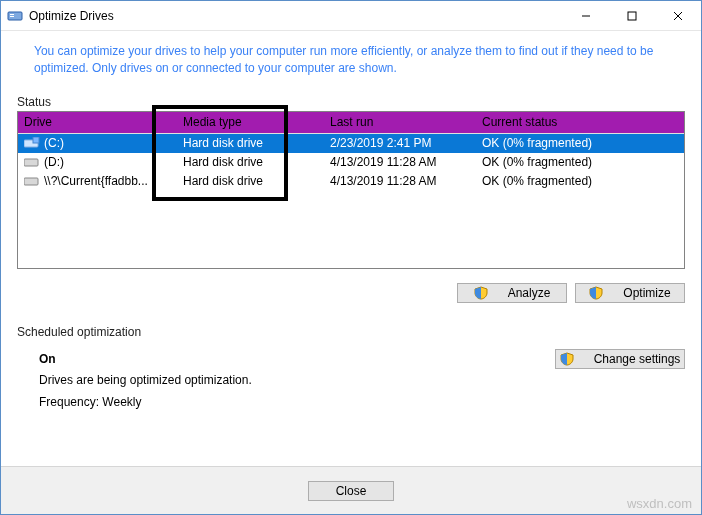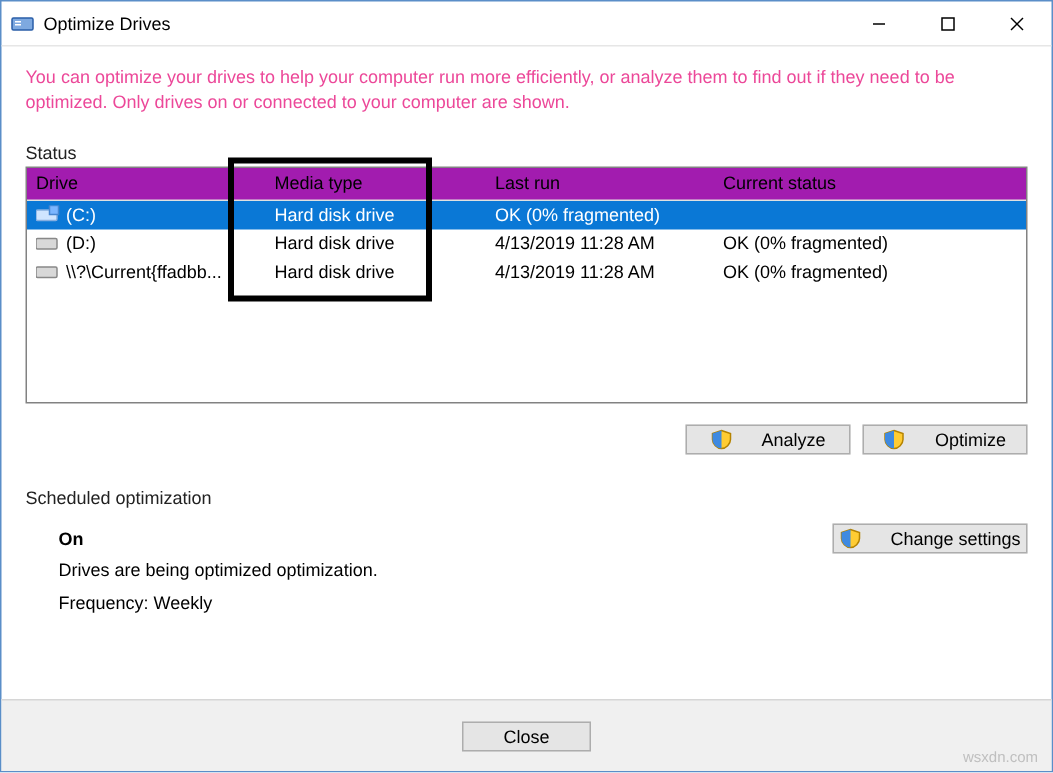--- a/index.html
+++ b/index.html
@@ -3,21 +3,21 @@
   <meta charset="utf-8">
   <style>
     * { box-sizing: border-box; margin: 0; padding: 0; font-family: "Segoe UI", Tahoma, sans-serif; font-size: 12px; }
     body { background: #fff; width: 702px; height: 515px; overflow: hidden; }
     .window { width: 702px; height: 515px; border: 1px solid #5a8ec8; background: #fff; display: flex; flex-direction: column; }
     .titlebar { height: 30px; display: flex; align-items: center; padding: 0 0 0 6px; border-bottom: 1px solid #e6e6e6; }
     .titlebar-icon { width: 16px; height: 16px; margin-right: 6px; }
     .titlebar-title { flex: 1; }
     .titlebar-btn { width: 46px; height: 29px; display: flex; align-items: center; justify-content: center; color: #111; }
     .content { padding: 12px 16px 10px 16px; flex: 1; display: flex; flex-direction: column; }
-    .desc { color: #ec4899; line-height: 1.4; margin-bottom: 18px; }
+    .desc { color: #3b82f6; line-height: 1.4; margin-bottom: 18px; margin-left: 17px; }
     .group-label { color: #222; margin-bottom: 2px; }
     .table-wrap { border: 1px solid #828282; height: 158px; }
     .thead, .trow { display: flex; align-items: center; height: 22px; }
     .thead { background: #a21caf; border-bottom: 1px solid #e0e0e0; }
     .th, .td { padding: 0 6px; white-space: nowrap; overflow: hidden; }
     .th { color: #000; }
     .col-drive { width: 159px; }
     .col-media { width: 147px; }
     .col-last  { width: 152px; }
     .col-status{ flex: 1; }
@@ -27,21 +27,21 @@
     .trow .td.col-drive { display: flex; align-items: center; }
     .highlight-box { position: absolute; border: 4px solid #000; pointer-events: none; }
     .table-area { position: relative; }
     .btn-row { display: flex; justify-content: flex-end; gap: 8px; margin-top: 14px; }
     .btn { min-width: 110px; height: 20px; border: 1px solid #adadad; background: #e5e5e5; display: flex; align-items: center; justify-content: center; gap: 20px; cursor: default; }
     .shield { width: 14px; height: 14px; }
     .sec-label { margin-top: 22px; color: #222; }
     .sched { display: flex; margin-top: 10px; }
     .sched-text { flex: 1; padding-left: 22px; line-height: 1.8; }
     .bottom-bar { border-top: 1px solid #d6d6d6; background: #f0f0f0; height: 48px; display: flex; align-items: center; justify-content: center; padding: 0 12px; }
-    .watermark { position: absolute; right: 10px; bottom: 4px; color: #bfbfbf; font-size: 10px; pointer-events: none; }
+    .watermark { position: absolute; right: 10px; bottom: 4px; color: #bfbfbf; font-size: 13px; pointer-events: none; }
     .bold { font-weight: 600; }
   </style>
 </head>
 <body>
 
 <div class="window">
   <div class="titlebar">
     <span class="titlebar-icon">
       <svg viewBox="0 0 16 16">
           <rect x="1" y="4" width="14" height="8" rx="1" fill="#7ea9e0" stroke="#2a5ea8"></rect>
@@ -84,20 +84,21 @@
 
         <div class="trow sel">
           <div class="td col-drive">
             <span class="icon"><svg viewBox="0 0 16 12">
                   <rect x="0" y="3" width="14" height="7" rx="1" fill="#cfe5ff" stroke="#85aee0"></rect>
                   <rect x="9" y="0" width="6" height="6" fill="#7bb6ff" stroke="#4786d0"></rect>
                 </svg></span>
             <span>(C:)</span>
           </div>
           <div class="td col-media">Hard disk drive</div>
+          <div class="td col-last">2/23/2019 2:41 PM</div>
           <div class="td col-status">OK (0% fragmented)</div>
         </div>
 
         <div class="trow">
           <div class="td col-drive">
             <span class="icon"><svg viewBox="0 0 16 12">
                   <rect x="0" y="3" width="14" height="7" rx="1" fill="#d8d8d8" stroke="#888"></rect>
                 </svg></span>
             <span>(D:)</span>
           </div>

